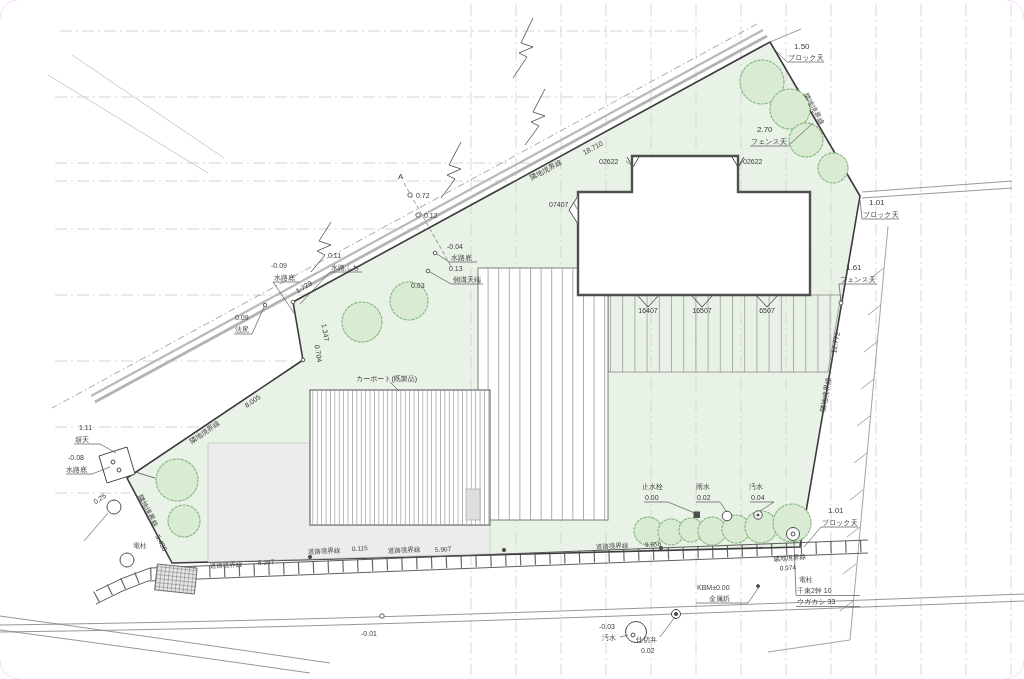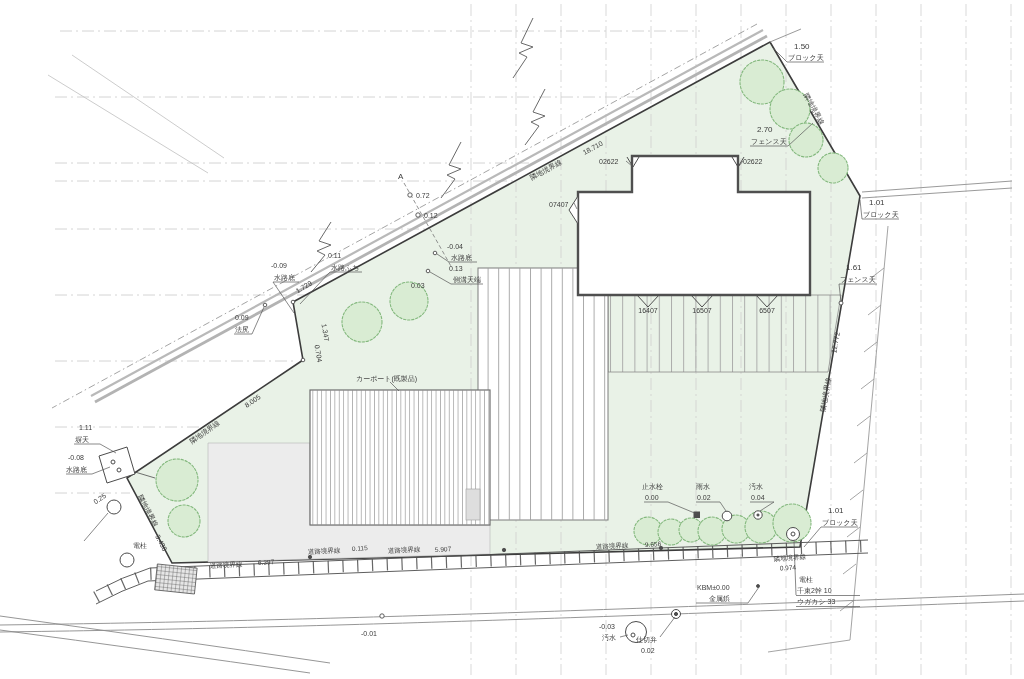--- a/index.html
+++ b/index.html
@@ -1,16 +1,16 @@
 <!DOCTYPE html>
 <html><head>
 <meta charset="utf-8">
 <style>
   html,body{margin:0;padding:0;background:#ffffff;}
-  .canvas{position:relative;width:1024px;height:679px;background:#d946ef;overflow:hidden;}
+  .canvas{position:relative;width:1024px;height:679px;background:#d946ef;overflow:hidden;border-radius:19px;}
   svg{display:block;}
   text{font-family:"Liberation Sans","DejaVu Sans",sans-serif;fill:#3b3b3b;}
   .t8{font-size:8px;} .t7{font-size:7px;} .t65{font-size:6.5px;}
   .rot{font-size:7px;}
 </style>
 </head>
 <body>
 
 <div class="canvas">
 <svg width="1024" height="679" viewBox="0 0 1024 679">

